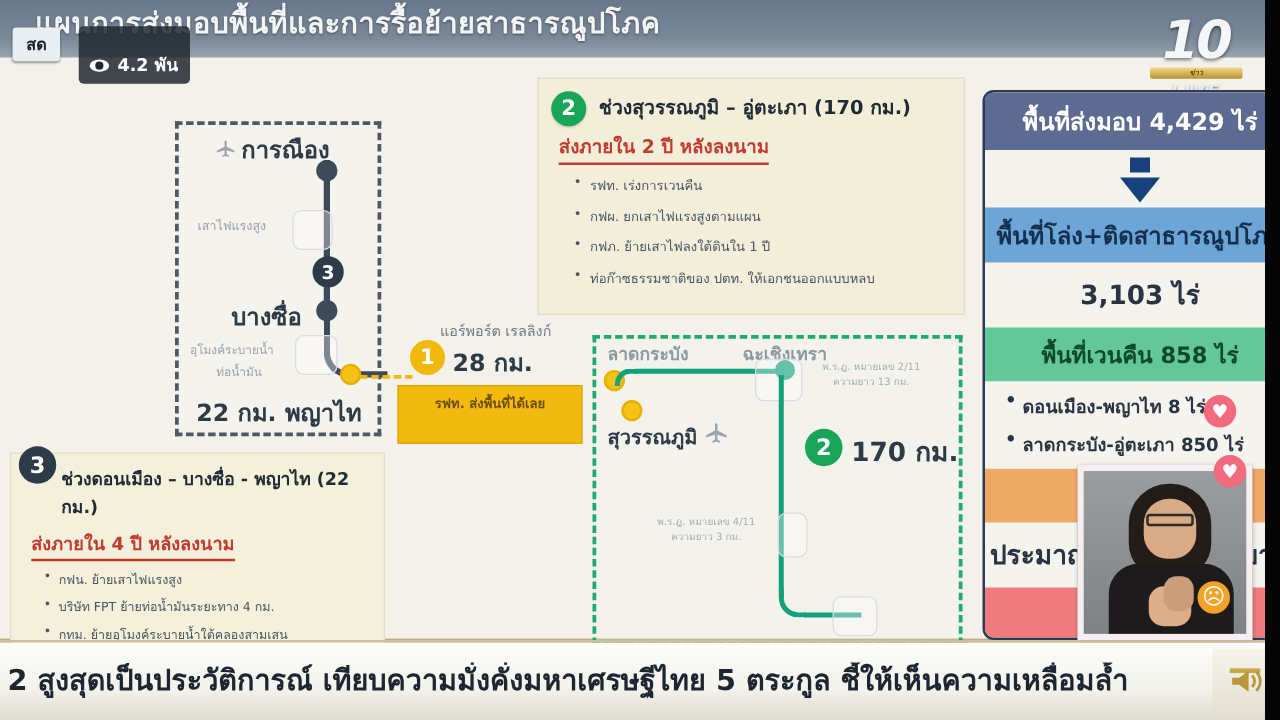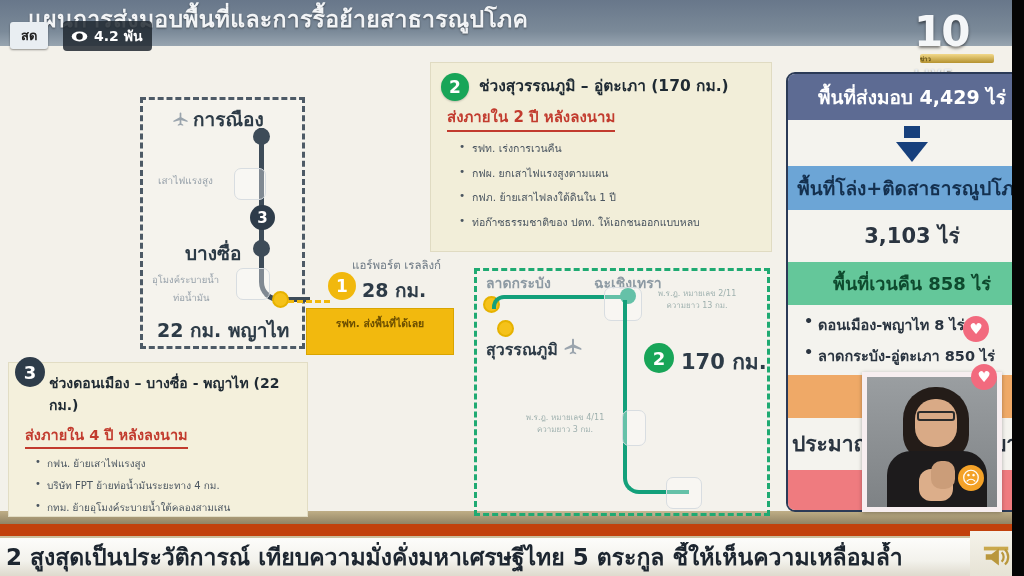--- a/index.html
+++ b/index.html
@@ -55,30 +55,31 @@
     position: absolute; left: 10px; top: 22px;
     background: #e9eef2; color: #222;
     font-size: 13px; font-weight: 700;
     padding: 3px 11px; border-radius: 3px;
     box-shadow: 0 1px 2px rgba(0,0,0,.4);
   }
   #viewers {
     position: absolute; left: 63px; top: 21px;
     background: rgba(32,40,48,.85);
     color: #fff; font-size: 14px; font-weight: 700;
-    padding: 4px 10px 4px 8px; border-radius: 4px;
+    padding: 20px 10px 4px 8px; border-radius: 4px;
     display: flex; align-items: center; gap: 6px;
   }
   #viewers .eye { width: 17px; height: 17px; display:block; }
 
   
   #logo {
     position: absolute; right: 24px; top: 10px;
     width: 86px; height: 74px;
-    text-align: left;
+    text-align: center;
+    font-style: italic;
   }
   #logo .num {
     font-size: 42px; font-weight: 800;
     color: #f4f6f8;
     letter-spacing: -2px;
     text-shadow: 0 2px 3px rgba(0,0,0,.5);
     line-height: 44px;
   }
   #logo .bar {
     width: 74px; height: 9px; margin: 0 auto;
@@ -197,21 +198,21 @@
   
   #badge1 {
     position: absolute; left: 328px; top: 272px;
     width: 28px; height: 28px; border-radius: 50%;
     background: #f1b80d; color: #fff; font-size: 17px; font-weight: 700;
     display: flex; align-items: center; justify-content: center;
   }
   #arl-label { position: absolute; left: 352px; top: 256px; font-size: 11.5px; color:#6e7a85; }
   #arl-dist { position: absolute; left: 362px; top: 275px; font-size: 19px; font-weight: 700; color: #2d3b47; }
   #yellow-box {
-    position: absolute; left: 306px; top: 308px;
+    position: absolute; left: 318px; top: 308px;
     width: 148px; height: 47px;
     background: #f2b90e; border: 1px solid #d9a500;
     color: #6b4e00; text-align: center;
     padding-top: 6px;
   }
   #yellow-box div { font-size: 10.5px; font-weight: 700; line-height: 17px; }
   #dash-yellow {
     position:absolute; left:288px; top:300px; width:42px; height:0;
     border-top: 3px dashed #f1b80d;
   }
@@ -303,21 +304,21 @@
     position: absolute; width: 26px; height: 26px; border-radius: 50%;
     display: flex; align-items: center; justify-content: center;
     font-size: 15px; line-height: 1;
   }
   .react.heart { background: #f26a7e; color: #fff; }
   .react.sad { background: #f4a228; color: #fff; font-size: 18px; }
 
   
   #ticker {
     position: absolute; left: 0; bottom: 0;
-    width: 1024px; height: 40px;
+    width: 1024px; height: 64px;
     background: linear-gradient(180deg,#fdfdfb 0%,#f3f2ec 60%,#dedacd 100%);
     border-top: 2px solid #cbbf9c;
     display: flex; align-items: center;
   }
   #ticker-text {
     flex: 1;
     font-size: 23px; font-weight: 700; color: #1d2630;
     padding-left: 6px;
     white-space: nowrap; overflow: hidden;
     line-height: 30px;

